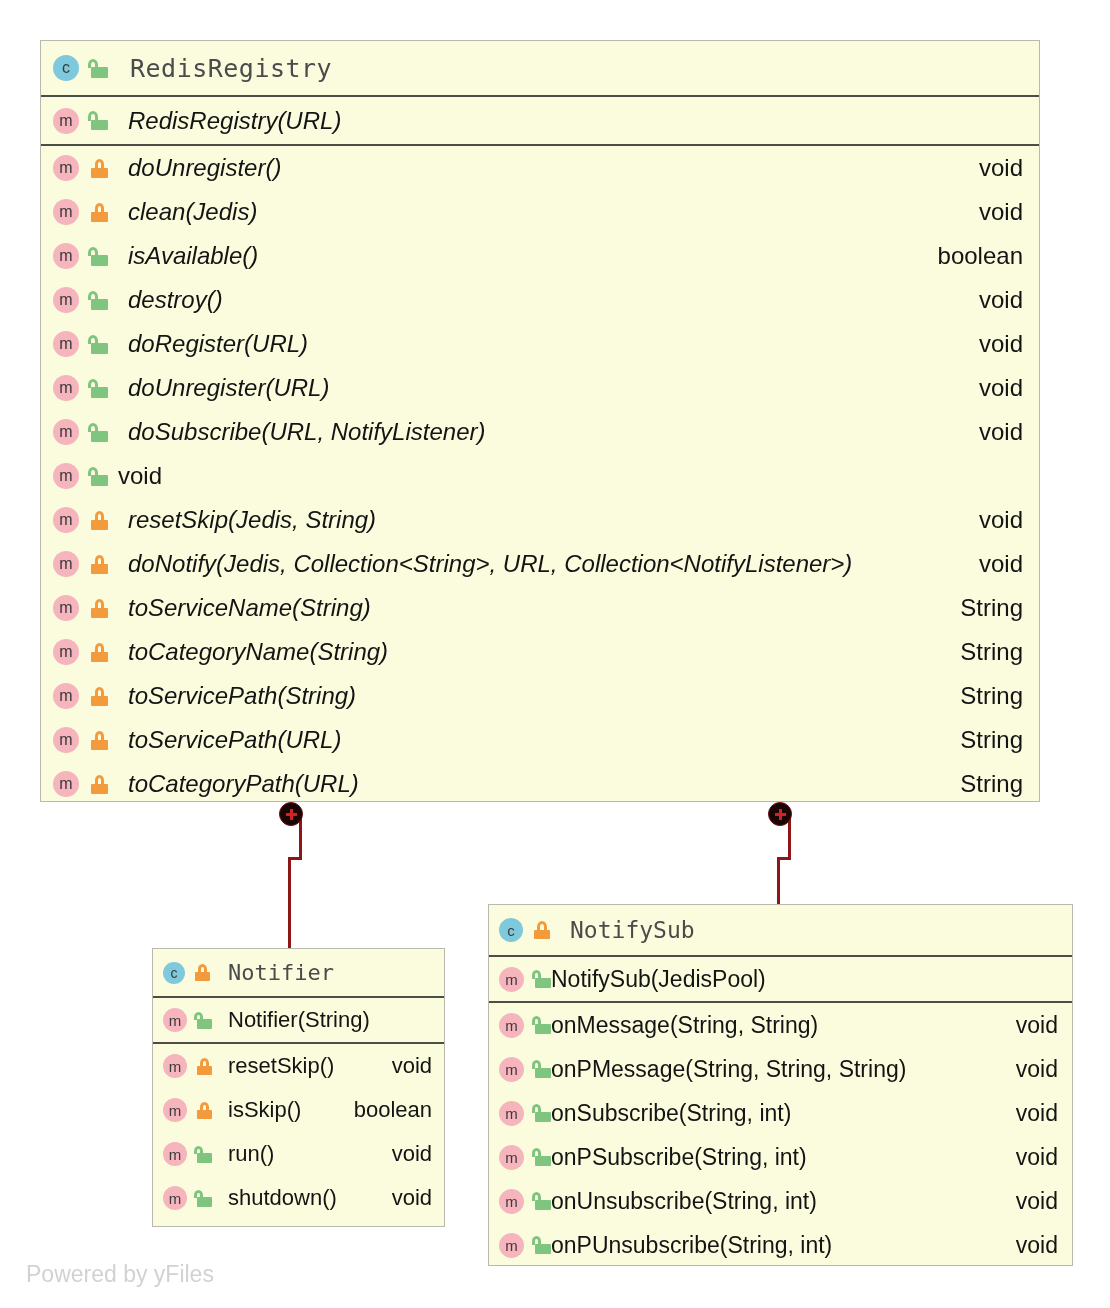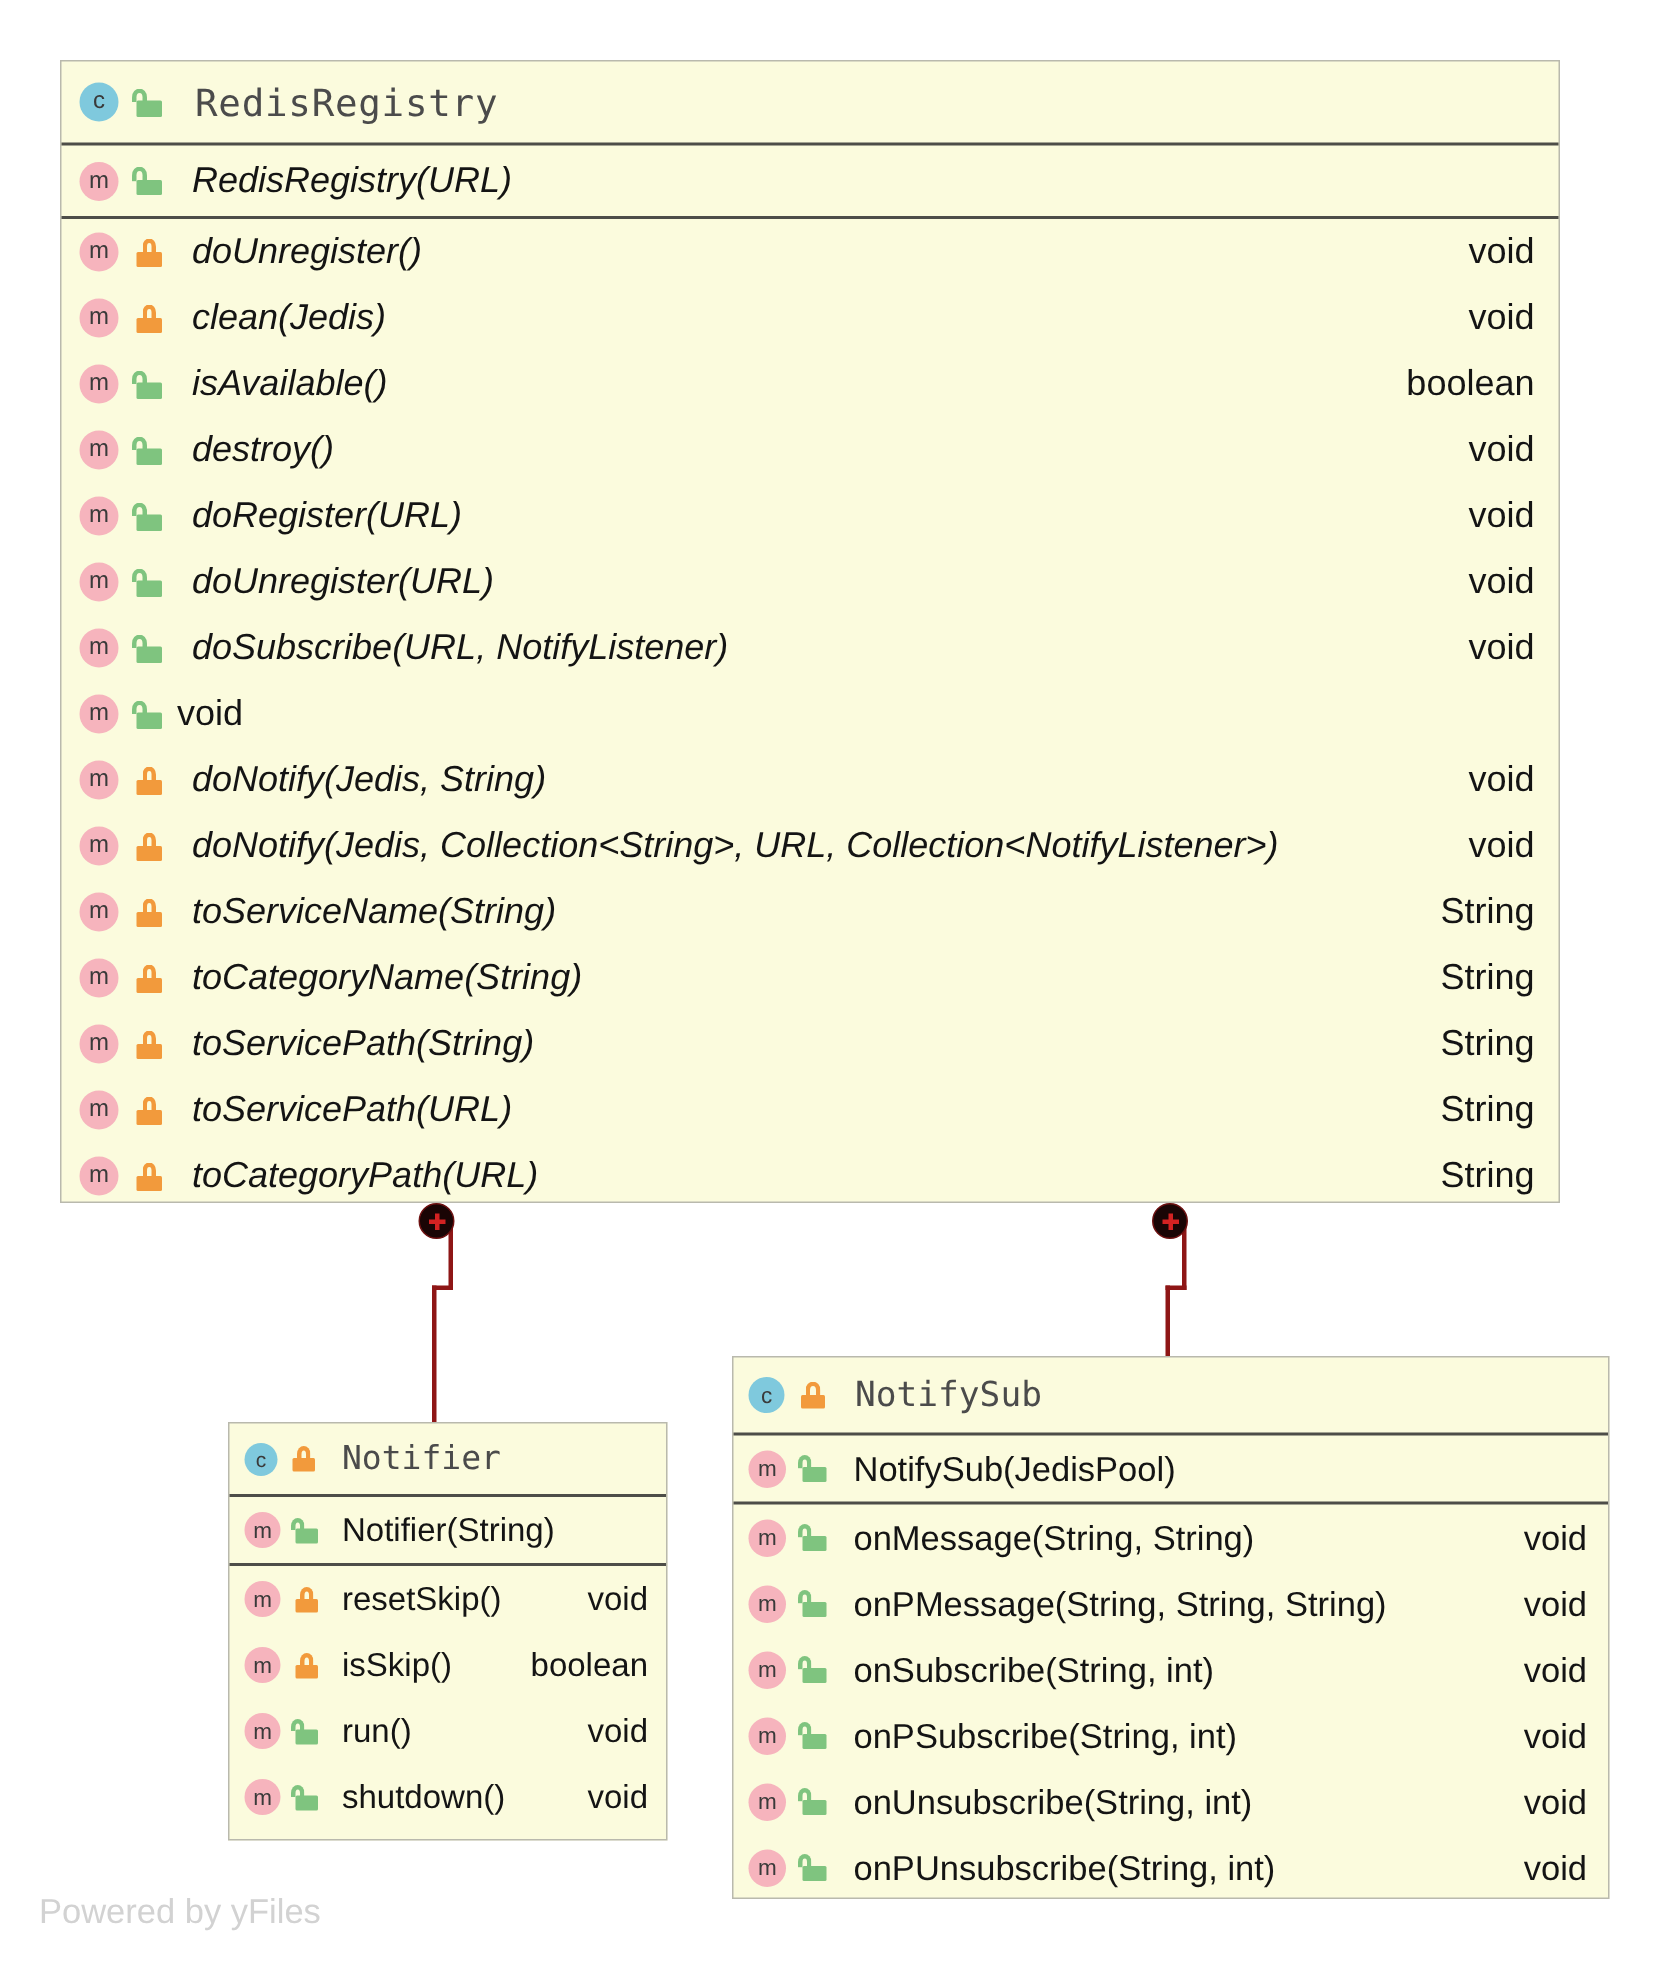--- a/index.html
+++ b/index.html
@@ -185,21 +185,21 @@
   }
   #cls-notifysub .uml-row {
     height: 44px;
     padding-left: 10px;
     padding-right: 14px;
     font-size: 23px;
     color: #141414;
   }
   #cls-notifysub .uml-row .badge { width: 25px; height: 25px; font-size: 15px; }
   #cls-notifysub .uml-row .lock { width: 16px; height: 18px; margin-left: 11px; }
-  #cls-notifysub .uml-row .sig { margin-left: 18px; }
+  #cls-notifysub .uml-row .sig { }
 
   
   .edge-line {
     position: absolute;
     background: #8e1616;
   }
   .edge-marker {
     position: absolute;
     border-radius: 50%;
     background: #1a0505;
@@ -338,21 +338,21 @@
           <span class="body" style="height:55%"></span>
         </span>
       <span class="ret">void</span>
     </div>
     <div class="uml-row">
       <span class="badge badge-m">m</span>
       <span class="lock lock-closed lock-private">
           <span class="shackle"></span>
           <span class="body" style="height:52%"></span>
         </span>
-      <span class="sig">doNotify(Jedis, String)</span>
+      <span class="sig">resetSkip(Jedis, String)</span>
       <span class="ret">void</span>
     </div>
     <div class="uml-row">
       <span class="badge badge-m">m</span>
       <span class="lock lock-closed lock-private">
           <span class="shackle"></span>
           <span class="body" style="height:52%"></span>
         </span>
       <span class="sig">doNotify(Jedis, Collection&lt;String&gt;, URL, Collection&lt;NotifyListener&gt;)</span>
       <span class="ret">void</span>

